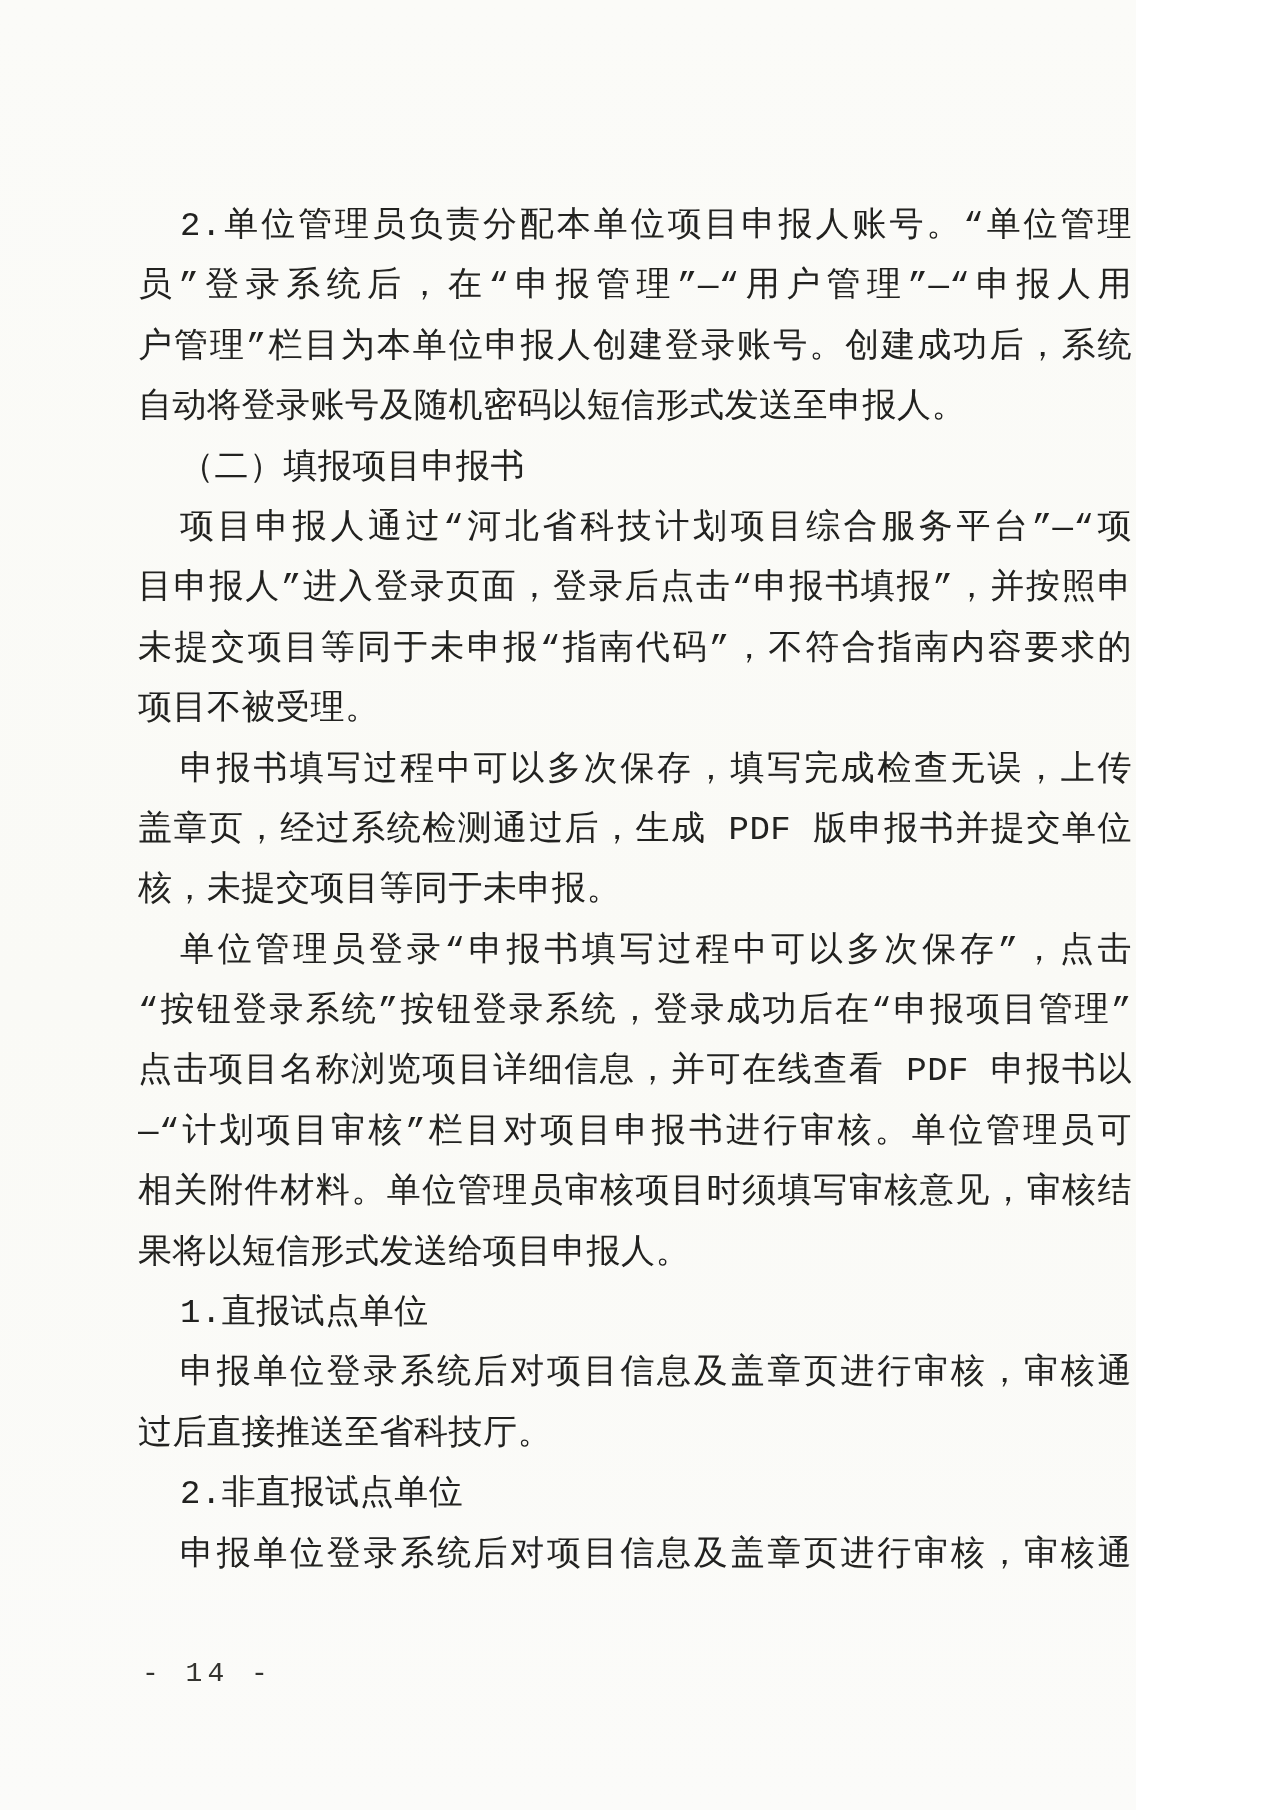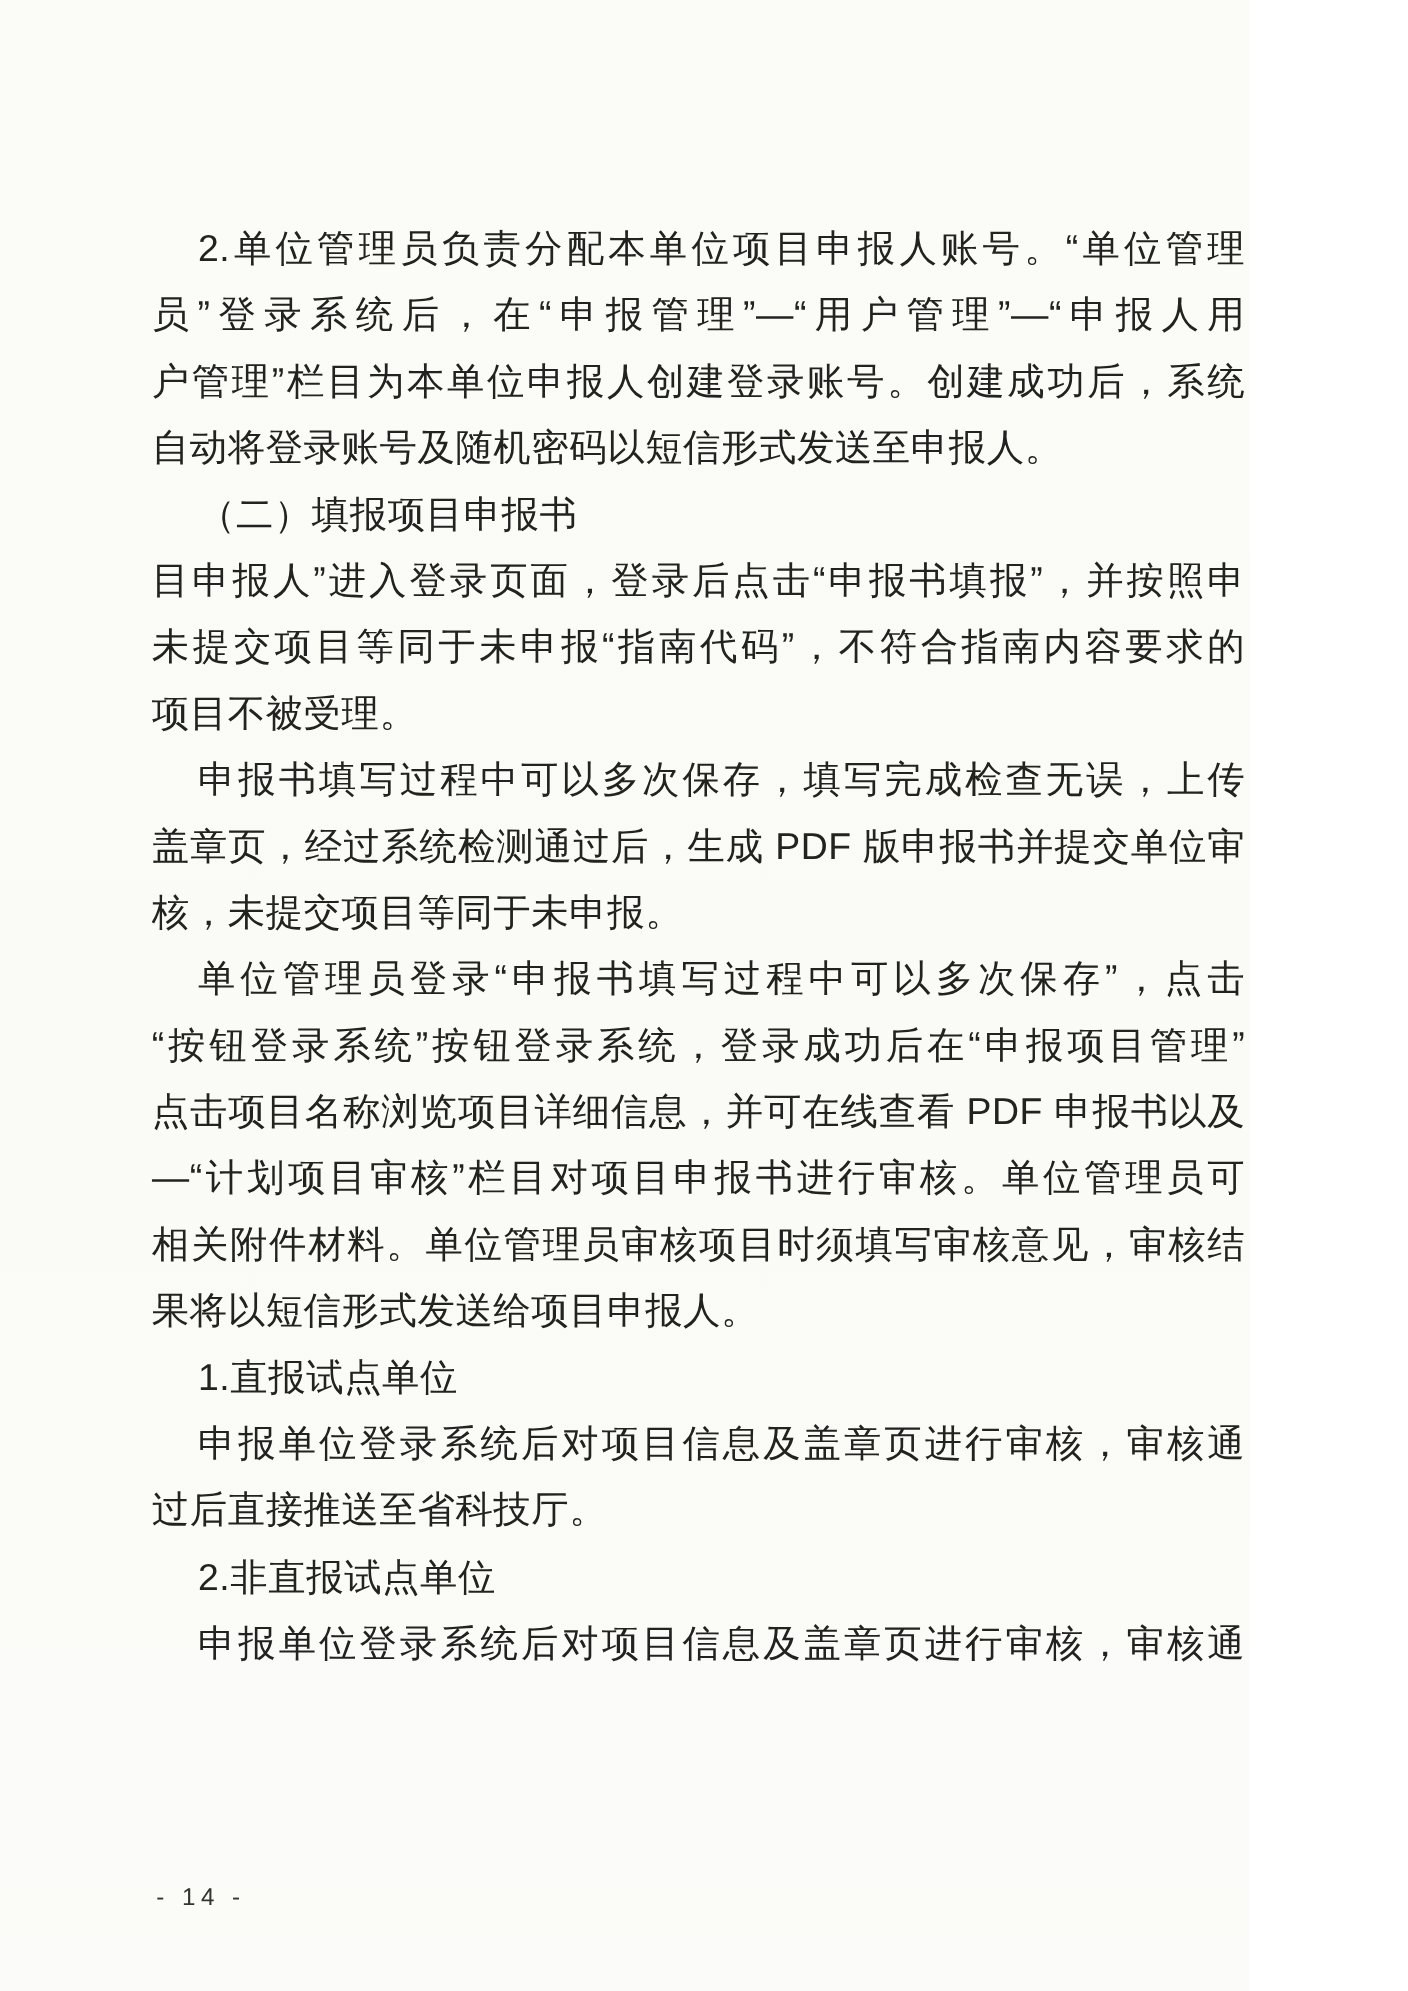--- a/index.html
+++ b/index.html
@@ -9,21 +9,21 @@
   body {
     width: 1280px;
     height: 1810px;
     background: #ffffff;
   }
   .page {
     position: relative;
     width: 1136px;
     height: 1810px;
     background: linear-gradient(180deg, #fbfbf8 0%, #fafaf6 55%, #fbfbf9 100%);
-    font-family: Liberation Sans, sans-serif;
+    font-family: Liberation Mono, monospace;
     color: #222220;
     overflow: hidden;
   }
   .doc {
     position: absolute;
     left: 138px;
     top: 196px;
     width: 994px;
   }
   .line {
@@ -41,36 +41,37 @@
   .short {
     text-align: right;
     text-align-last: left;
   }
   .indent {
     text-indent: 42px;
   }
   .page-number {
     position: absolute;
     left: 142px;
-    top: 1712px;
-    font-size: 22px;
+    top: 1658px;
+    font-size: 28px;
     letter-spacing: 5px;
     color: #33332f;
   }
 </style>
 </head>
 <body>
 
 <div class="page">
   <div class="doc">
     <div class="line indent full">2.单位管理员负责分配本单位项目申报人账号。“单位管理</div>
     <div class="line full">员”登录系统后，在“申报管理”—“用户管理”—“申报人用</div>
     <div class="line full">户管理”栏目为本单位申报人创建登录账号。创建成功后，系统</div>
     <div class="line short">自动将登录账号及随机密码以短信形式发送至申报人。</div>
     <div class="line indent short">（二）填报项目申报书</div>
+    <div class="line indent full">项目申报人通过“河北省科技计划项目综合服务平台”—“项</div>
     <div class="line full">目申报人”进入登录页面，登录后点击“申报书填报”，并按照申</div>
     <div class="line full">未提交项目等同于未申报“指南代码”，不符合指南内容要求的</div>
     <div class="line short">项目不被受理。</div>
     <div class="line indent full">申报书填写过程中可以多次保存，填写完成检查无误，上传</div>
     <div class="line full">盖章页，经过系统检测通过后，生成 PDF 版申报书并提交单位审</div>
     <div class="line short">核，未提交项目等同于未申报。</div>
     <div class="line indent full">单位管理员登录“申报书填写过程中可以多次保存”，点击</div>
     <div class="line full">“按钮登录系统”按钮登录系统，登录成功后在“申报项目管理”</div>
     <div class="line full">点击项目名称浏览项目详细信息，并可在线查看 PDF 申报书以及</div>
     <div class="line full">—“计划项目审核”栏目对项目申报书进行审核。单位管理员可</div>

